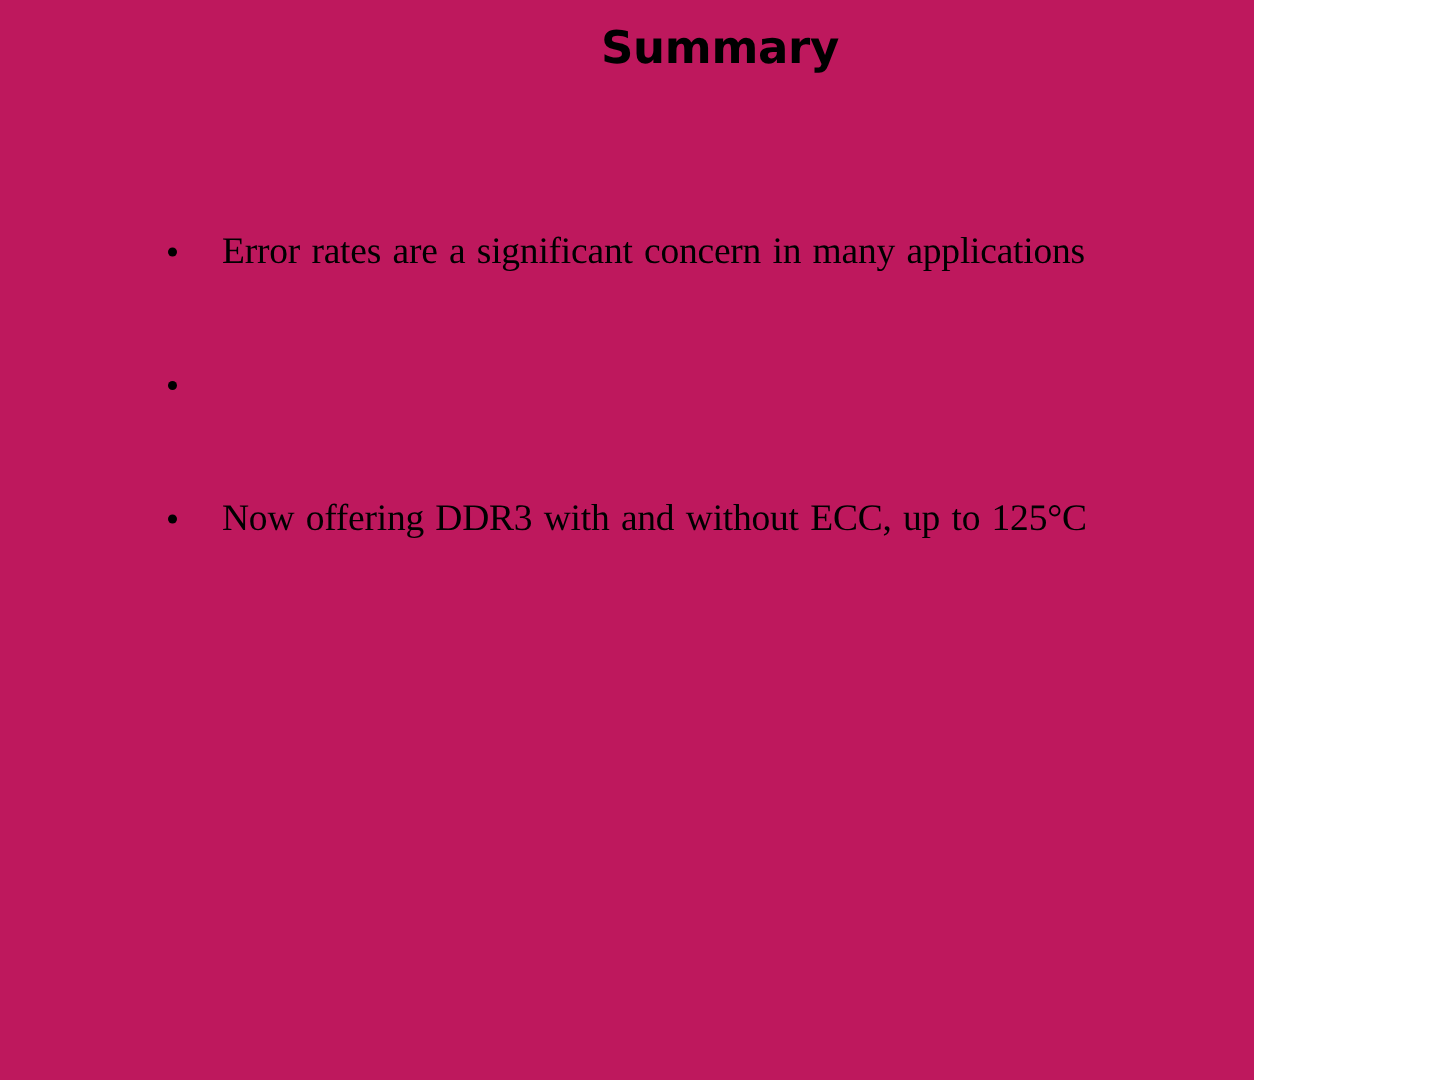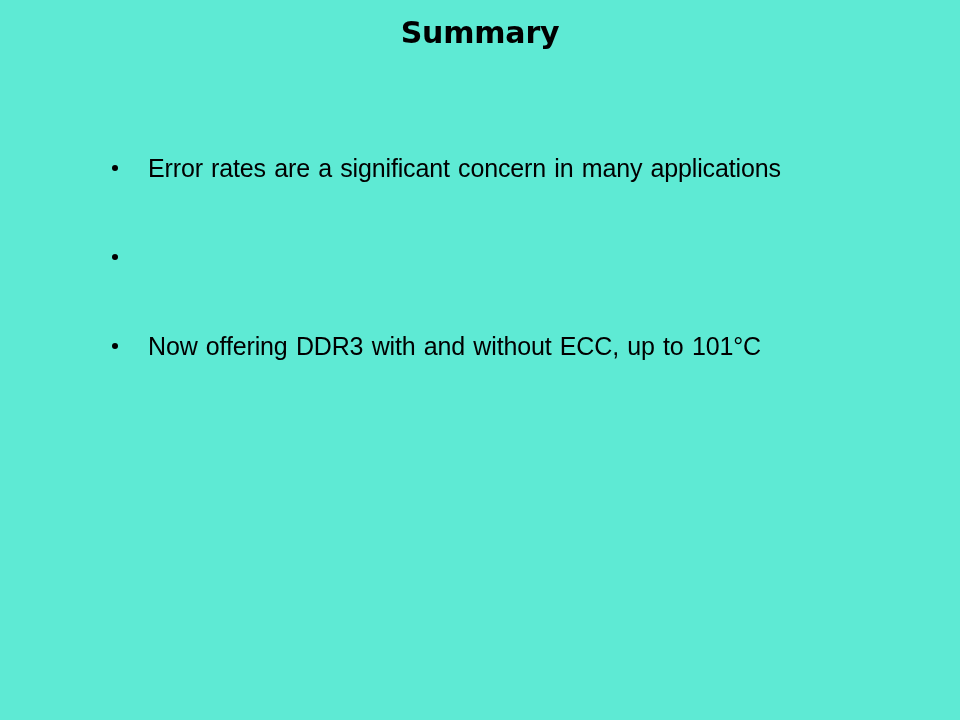--- a/index.html
+++ b/index.html
@@ -4,23 +4,23 @@
 <title>Summary Slide</title>
 <style>
   html, body {
     margin: 0;
     padding: 0;
     background: #ffffff;
   }
 
   .slide {
     position: relative;
-    width: 960px;
+    width: 836px;
     height: 720px;
-    background: #5eead4;
+    background: #be185d;
     overflow: hidden;
     font-family: "DejaVu Sans", sans-serif;
     color: #000000;
     -webkit-font-smoothing: antialiased;
   }
 
   
   .slide-title {
     position: absolute;
     left: 0;
@@ -60,21 +60,21 @@
     left: 8px;
     top: 13px;
     width: 6px;
     height: 6px;
     border-radius: 50%;
     background: #000000;
   }
 
   .bullet-text {
     display: block;
-    font-family: Liberation Sans, sans-serif;
+    font-family: Liberation Serif, serif;
     font-size: 25px;
     font-weight: normal;
     line-height: 32px;
     color: #000000;
     white-space: nowrap;
     word-spacing: 1.5px;
     letter-spacing: -0.15px;
   }
 </style>
 </head>
@@ -91,18 +91,18 @@
       <span class="bullet-text">Error rates are a significant concern in many applications</span>
     </li>
 
     <li class="bullet-row">
       <span class="bullet-marker"></span>
     </li>
 
 
     <li class="bullet-row">
       <span class="bullet-marker"></span>
-      <span class="bullet-text">Now offering DDR3 with and without ECC, up to 101°C</span>
+      <span class="bullet-text">Now offering DDR3 with and without ECC, up to 125°C</span>
     </li>
 
   </ul>
 
 </div>
 
 </body></html>

